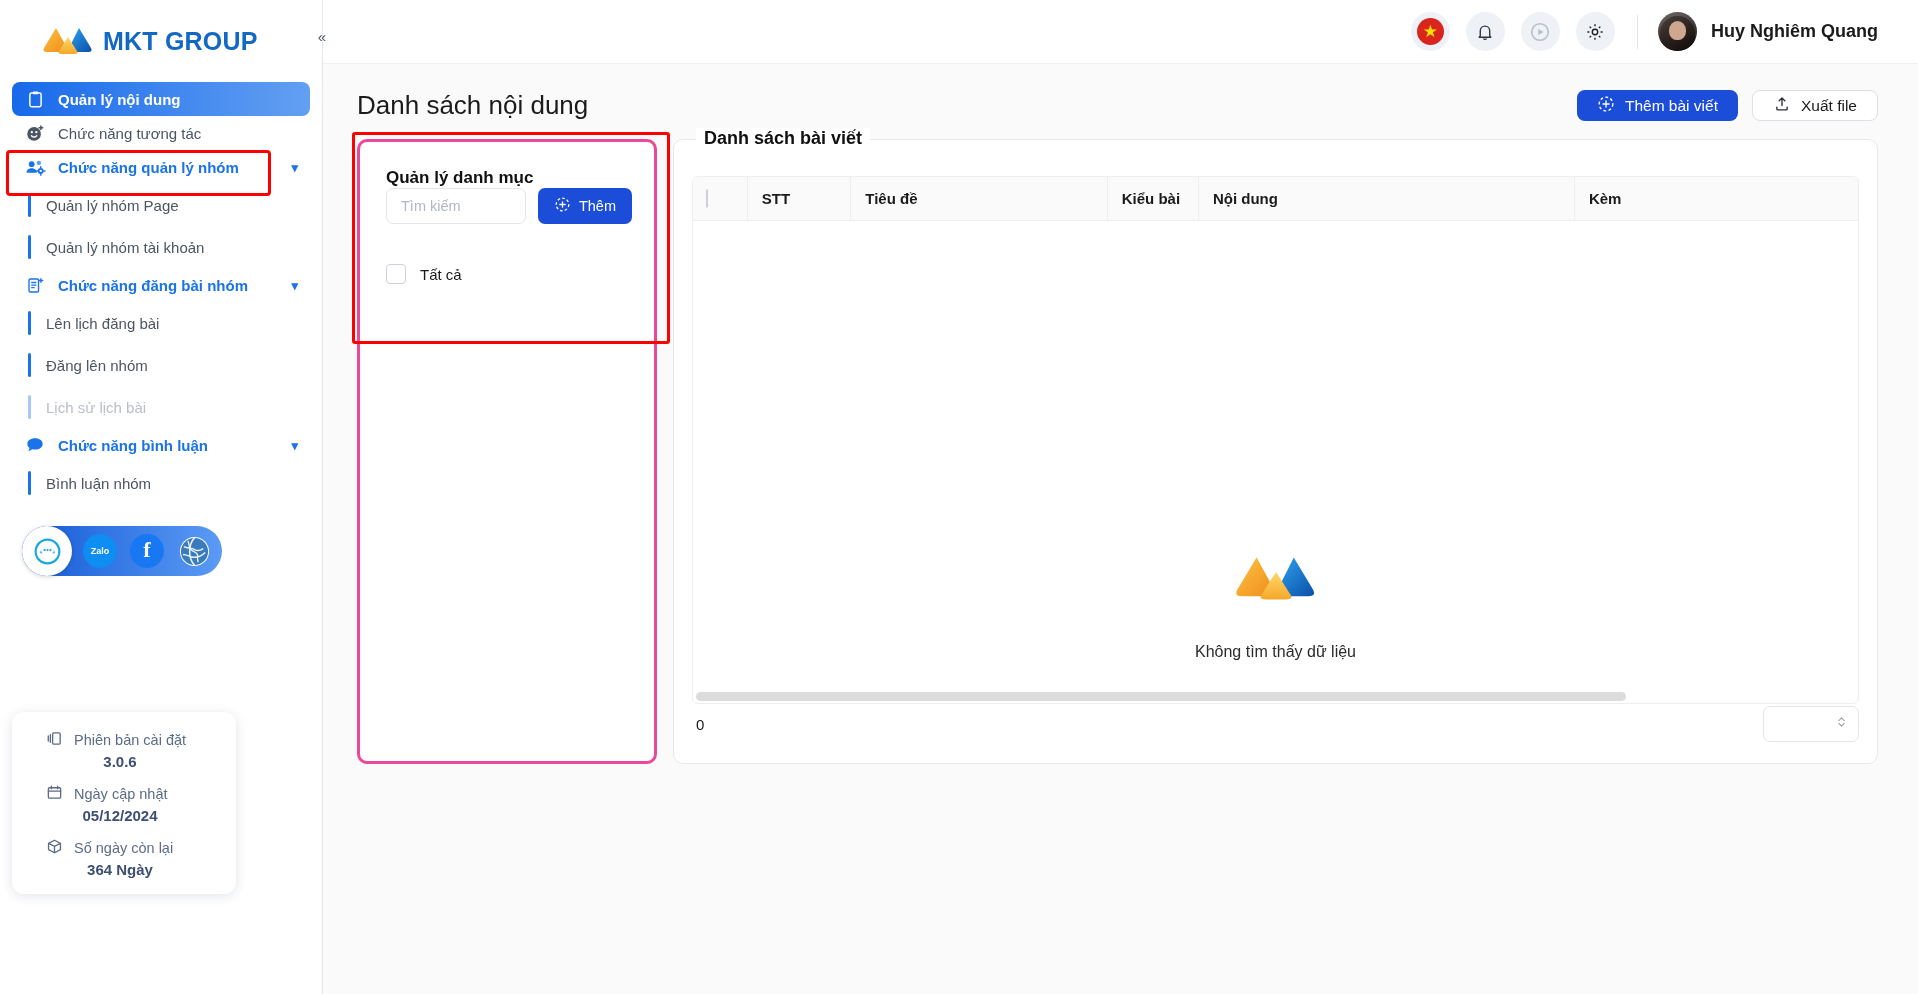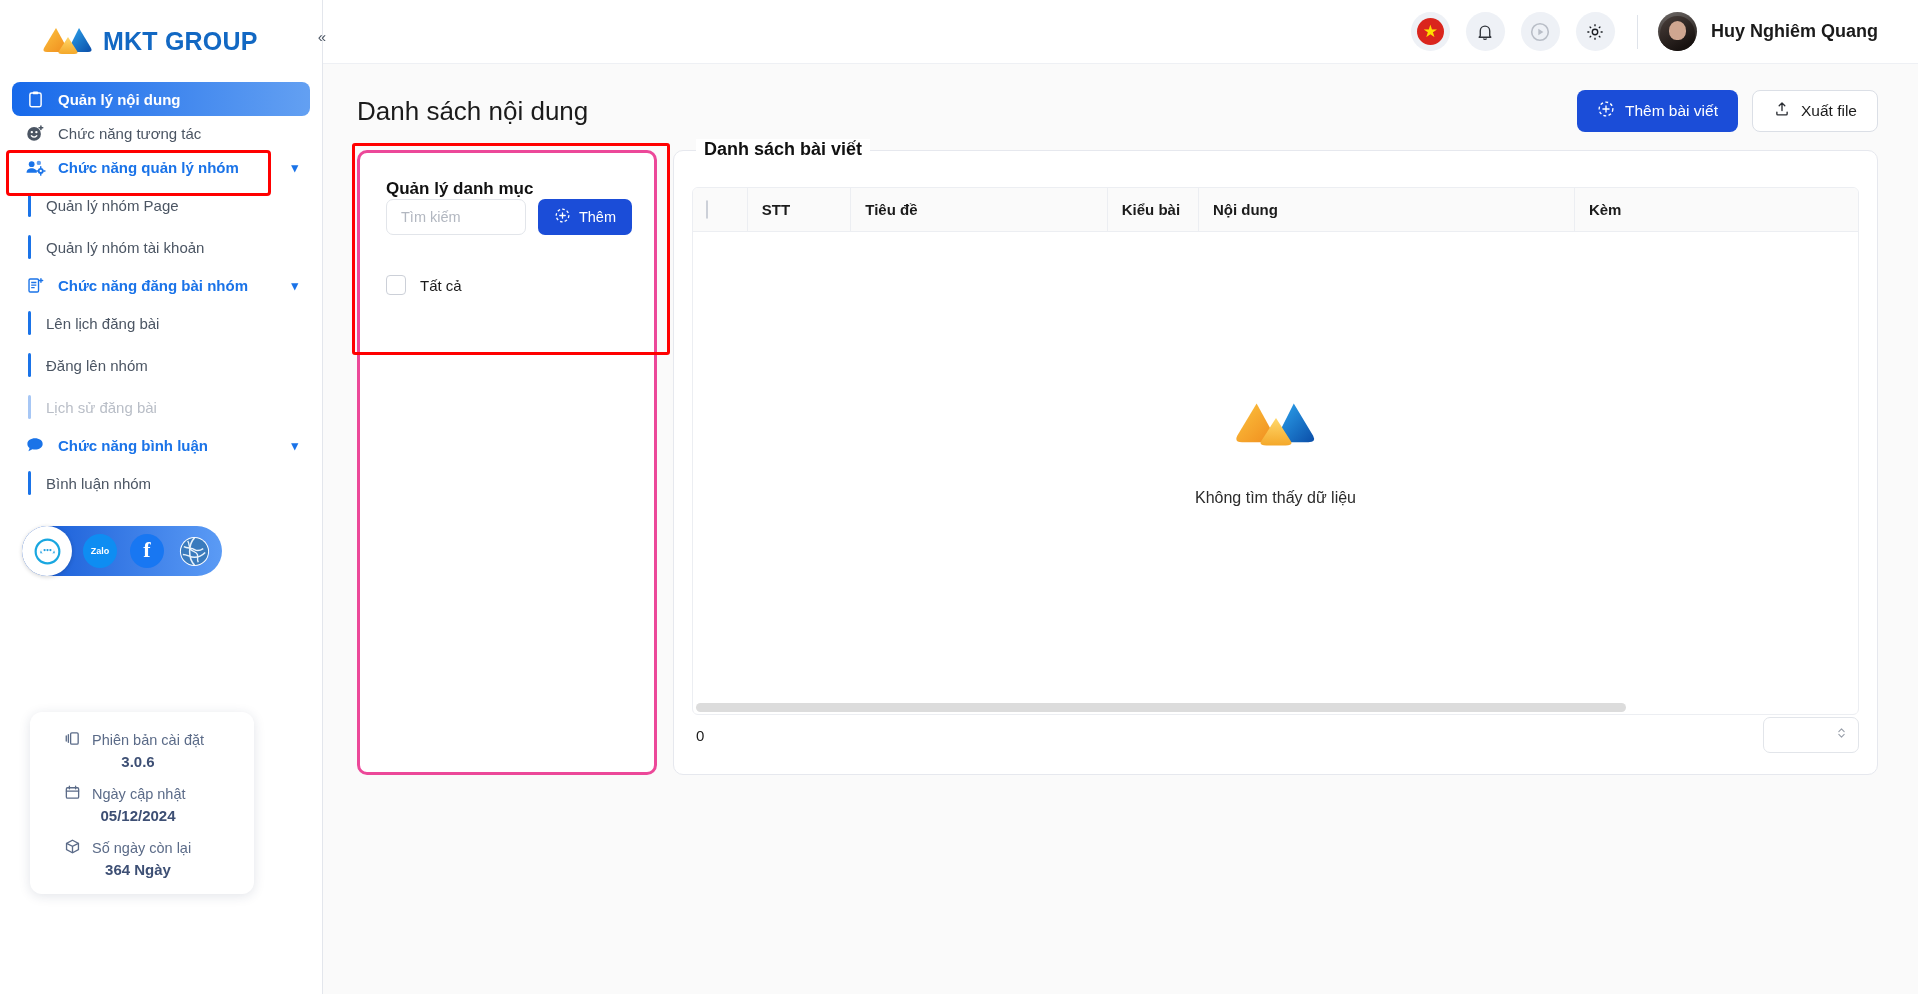--- a/index.html
+++ b/index.html
@@ -80,21 +80,21 @@
     width: 50px; height: 50px; background: #fff; border-radius: 50%;
     display:flex; align-items:center; justify-content:center;
     box-shadow: 0 1px 4px rgba(0,0,0,.18);
   }
   .sb-zalo { margin-left: 11px; background: #0e8df2; color:#fff; font-size:9px; font-weight:bold; }
   .sb-fb { margin-left: 13px; background: #1877f2; color: #fff; font-size: 22px; font-weight: bold;
            font-family: "Liberation Serif", serif; line-height: 1; padding-bottom: 3px;}
   .sb-web { margin-left: 13px; }
 
   .info-card {
-    position: absolute; left: 30px; top: 712px;
+    position: absolute; left: 12px; top: 712px;
     width: 224px; padding: 18px 0 16px 0;
     background: #fff; border-radius: 12px;
     box-shadow: 0 2px 12px rgba(32,44,86,.13);
   }
   .info-row { margin-bottom: 14px; }
   .info-row:last-child { margin-bottom: 0; }
   .info-head {
     display: flex; align-items: center; gap: 11px;
     padding-left: 34px; color: #5b6b88; font-size: 14.5px;
   }
@@ -136,21 +136,21 @@
   .username { font-size: 18px; font-weight: bold; color: #1a1a1a; margin-left: 14px; white-space: nowrap; }
 
   .page-head {
     display: flex; align-items: center; justify-content: space-between;
     padding: 26px 40px 0 34px;
   }
   .page-title { font-size: 26px; color: #1b1b1b; font-weight: normal; }
   .head-actions { display: flex; gap: 14px; }
   .btn {
     display: flex; align-items: center; gap: 10px;
-    height: 42px; padding: 0 20px; border-radius: 8px;
+    height: 31px; padding: 0 20px; border-radius: 8px;
     font-size: 15.5px; white-space: nowrap; justify-content: space-between;
   }
   .btn-primary { background: #1b4dd8; color: #fff; }
   .btn-outline { background: #fff; color: #1b1b1b; border: 1px solid #dbdfe6; }
 
   .content { display: flex; gap: 16px; padding: 18px 40px 0 34px; }
 
   .cat-panel {
     width: 300px; flex: 0 0 300px; background: #fff;
     border: 3px solid #ec4899; border-radius: 10px;
@@ -196,21 +196,21 @@
   thead th:last-child { border-right: none; }
   th.c-chk { width: 44px; padding-left: 13px; }
   th.c-stt { width: 84px; }
   th.c-title { width: 208px; }
   th.c-kind { width: 74px; }
   th.c-body { width: 305px; }
   th.c-attach { width: 230px; }
   .chk-sm { width: 19px; height: 19px; border: 1px solid #ccd0d8; border-radius: 4px; background: #fff; }
 
   .empty {
-    display: flex; flex-direction: column; align-items: center; justify-content: center;
+    display: flex; flex-direction: column; align-items: center; justify-content: flex-end;
     height: 440px; gap: 33px;
   }
   .empty-text { font-size: 16px; color: #2b2b2b; }
   .hscroll {
     position: absolute; left: 1px; right: 1px; bottom: 1px;
     height: 11px; background: #fff; display: flex; align-items: center;
   }
   .hscroll-thumb { height: 9px; width: 80%; background: #dcdcdc; border-radius: 5px; margin-left: 2px; }
 
   .list-footer {
@@ -320,21 +320,21 @@
         <span class="chev">▾</span>
       </div>
 
       <div class="sub-item">
         <span>Lên lịch đăng bài</span>
       </div>
       <div class="sub-item">
         <span>Đăng lên nhóm</span>
       </div>
       <div class="sub-item muted">
-        <span>Lịch sử đăng bài</span>
+        <span>Lịch sử lịch bài</span>
       </div>
 
       <div class="nav-item parent">
         <span class="ni-icon">
           <svg viewBox="0 0 22 22" width="21" height="21" fill="#1a73e8">
             <path d="M2.5 9.3c0-3.4 3.6-5.8 8-5.8s8 2.4 8 5.8-3.6 5.8-8 5.8a12 12 0 0 1-2.7-.3l-4.2 2.1 1.2-3.3C3.4 12.5 2.5 11 2.5 9.3z"></path>
           </svg>
         </span>
         <span>Chức năng bình luận</span>
         <span class="chev">▾</span>

